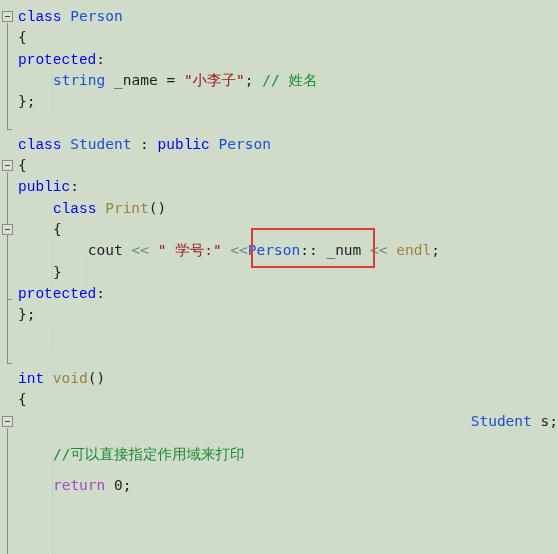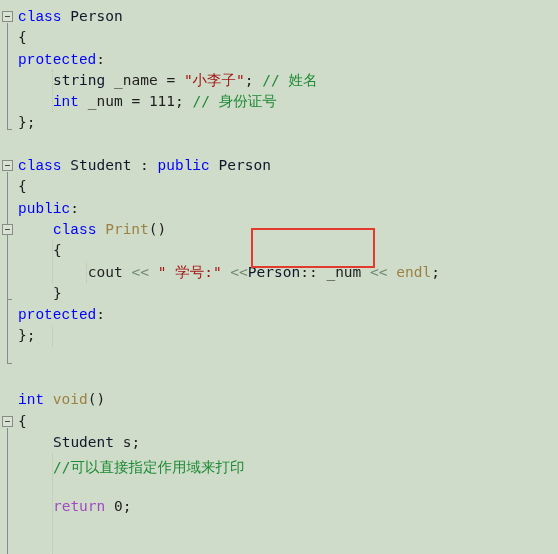--- a/index.html
+++ b/index.html
@@ -28,21 +28,21 @@
     line-height: 21.3px;
     font-size: 14.5px;
     white-space: pre;
     padding-left: 18px;
     letter-spacing: 0px;
   }
   .line .txt { display: inline; }
 
   
   .kw   { color: #0000ff; font-family: Liberation Mono, monospace; }            
-  .typ  { color: #0f172a; }            
+  .typ  { color: #1d4ed8; }            
   .fn   { color: #9b8244; }            
   .str  { color: #a31515; }            
   .cmt  { color: #1e8b35; }            
   .op   { color: #6d8a6d; }            
   .pl   { color: #1f1f1f; }            
   .ret  { color: #a24bc4; }            
   .num  { color: #1f1f1f; }            
 
   
   .fold-box {
@@ -102,38 +102,37 @@
 </head>
 <body>
 
 <div id="editor">
 
   <div id="code-lines" style="position: absolute; left: 0px; top: 6px; width: 558px;">
       <div class="line" style="top: 0px;"><span class="txt kw">class</span><span class="txt pl"> </span><span class="txt typ">Person</span></div>
       <div class="line" style="top: 0px;"><span class="txt pl">{</span></div>
       <div class="line" style="top: 0px;"><span class="txt kw">protected</span><span class="txt pl">:</span></div>
       <div class="line" style="top: 0px;"><span class="txt pl">    </span><span class="txt typ">string</span><span class="txt pl"> _name = </span><span class="txt str">"小李子"</span><span class="txt pl">; </span><span class="txt cmt">// 姓名</span></div>
-      <div class="line" style="top: 0px;"><span class="txt pl">    </span><span class="txt kw">int</span><span class="txt pl"> _num = </span><span class="txt num">111</span><span class="txt pl">; </span><span class="txt cmt">// 身份证号</span></div>
       <div class="line" style="top: 0px;"><span class="txt pl">};</span></div>
       <div class="line" style="top: 0px;"></div>
       <div class="line" style="top: 0px;"><span class="txt kw">class</span><span class="txt pl"> </span><span class="txt typ">Student</span><span class="txt pl"> : </span><span class="txt kw">public</span><span class="txt pl"> </span><span class="txt typ">Person</span></div>
       <div class="line" style="top: 0px;"><span class="txt pl">{</span></div>
       <div class="line" style="top: 0px;"><span class="txt kw">public</span><span class="txt pl">:</span></div>
       <div class="line" style="top: 0px;"><span class="txt pl">    </span><span class="txt kw">class</span><span class="txt pl"> </span><span class="txt fn">Print</span><span class="txt pl">()</span></div>
       <div class="line" style="top: 0px;"><span class="txt pl">    {</span></div>
       <div class="line" style="top: 0px;"><span class="txt pl">        cout </span><span class="txt op">&lt;&lt;</span><span class="txt pl"> </span><span class="txt str">" 学号:"</span><span class="txt pl"> </span><span class="txt op">&lt;&lt;</span><span class="txt typ">Person</span><span class="txt pl">:: _num </span><span class="txt op">&lt;&lt;</span><span class="txt pl"> </span><span class="txt fn">endl</span><span class="txt pl">;</span></div>
       <div class="line" style="top: 0px;"><span class="txt pl">    }</span></div>
       <div class="line" style="top: 0px;"><span class="txt kw">protected</span><span class="txt pl">:</span></div>
       <div class="line" style="top: 0px;"><span class="txt pl">};</span></div>
       <div class="line" style="top: 0px;"></div>
       <div class="line" style="top: 0px;"></div>
       <div class="line" style="top: 0px;"><span class="txt kw">int</span><span class="txt pl"> </span><span class="txt fn">void</span><span class="txt pl">()</span></div>
       <div class="line" style="top: 0px;"><span class="txt pl">{</span></div>
-      <div class="line" style="top: 0px;"><span class="txt pl">    </span><span class="txt typ">Student</span><span class="txt pl"> s;</span></div>
-      <div class="line" style="top: 4px;"><span class="txt pl">    </span><span class="txt cmt">//可以直接指定作用域来打印</span></div>
+      <div class="line" style="top: 0px; text-align: right;"><span class="txt pl">    </span><span class="txt typ">Student</span><span class="txt pl"> s;</span></div>
+      <div class="line" style="top: 12px;"><span class="txt pl">    </span><span class="txt cmt">//可以直接指定作用域来打印</span></div>
       <div class="line" style="top: 0px;"></div>
       <div class="line" style="top: 0px;"><span class="txt pl">    </span><span class="txt ret">return</span><span class="txt pl"> </span><span class="txt num">0</span><span class="txt pl">;</span></div>
     </div>
 
   <div id="gutter-layer">
       <div class="fold-box" style="left: 2px; top: 11px;"></div>
       <div class="fold-stem" style="left: 7px; top: 23px; height: 105.5px;"></div>
       <div class="fold-foot" style="left: 7px; top: 128.5px; width: 5px;"></div>
       <div class="fold-box" style="left: 2px; top: 160.1px;"></div>
       <div class="fold-stem" style="left: 7px; top: 172.1px; height: 190.7px;"></div>

